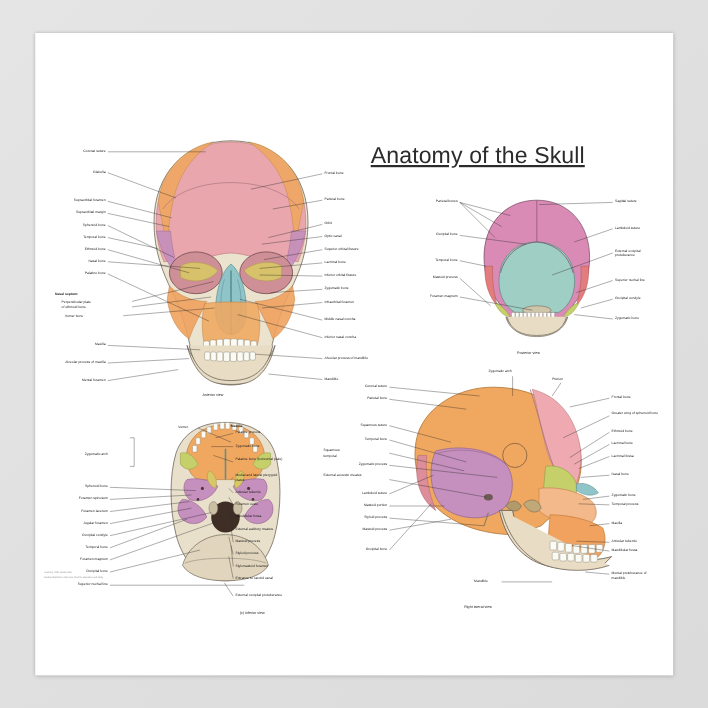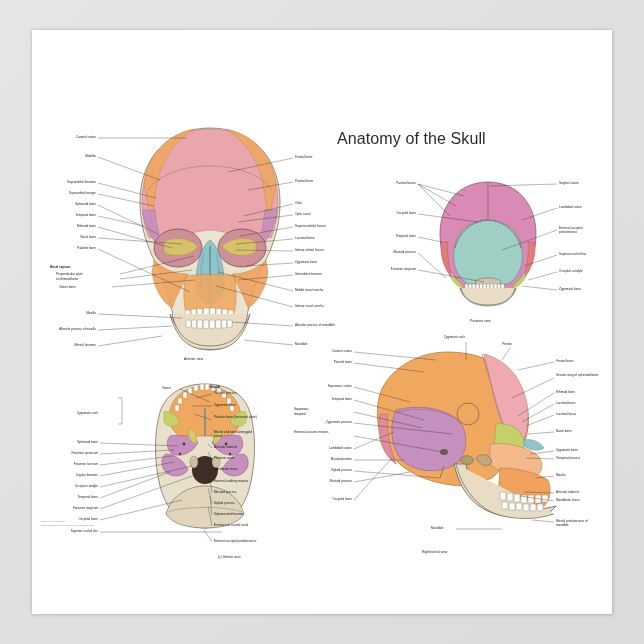--- a/index.html
+++ b/index.html
@@ -38,24 +38,25 @@
   }
   .lbl.w{white-space:normal;}
   .lbl.r{text-align:right;}
   .lbl.b{font-weight:bold;}
   .caption{
     position:absolute;
     font-size:3.3px;color:#1b1b1b;white-space:nowrap;
   }
   .title{
     position:absolute;
-    font-size:16px;
+    font-size:21px;
     color:#2b2b2b;
     white-space:nowrap;
     letter-spacing:.1px;
+    text-decoration:underline;
   }
   .credit{
     position:absolute;
     font-size:2.1px;line-height:1.35;color:#8e8e8e;white-space:nowrap;
   }
 
   svg.overlay{position:absolute;left:0;top:0;overflow:visible;}
   svg.overlay line,svg.overlay polyline,svg.overlay path.ll{
     stroke:#2b2b2b;stroke-width:.35;fill:none;
   }

